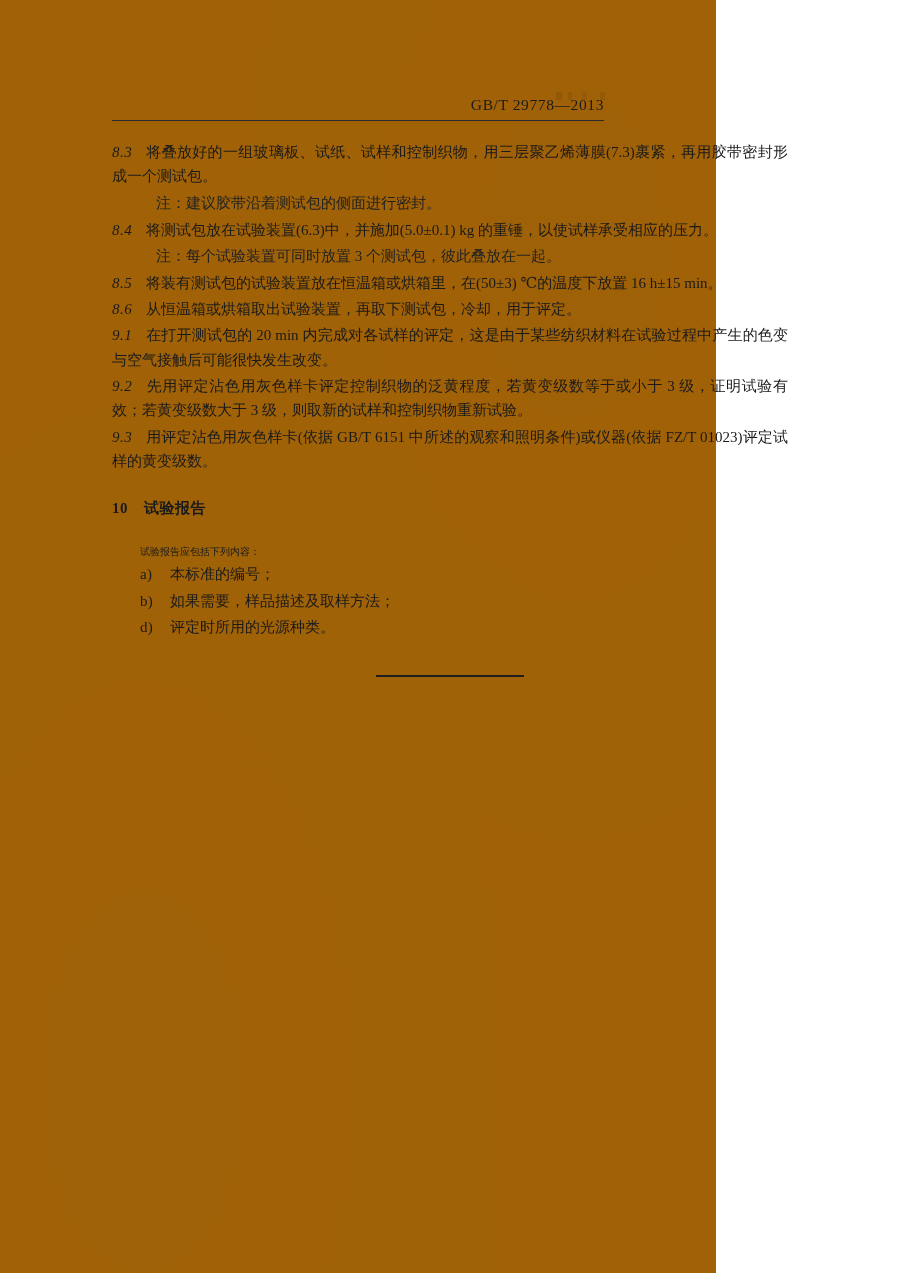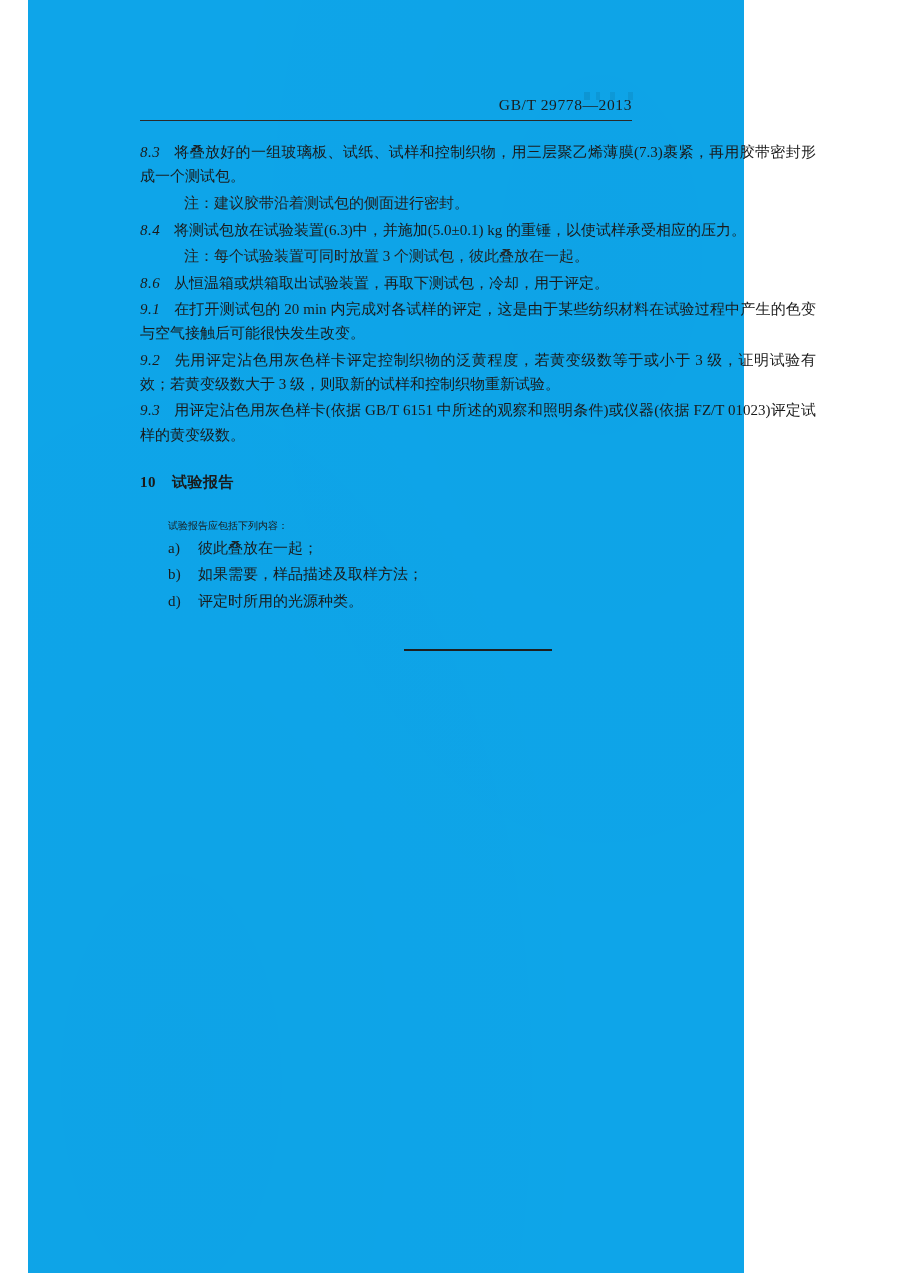--- a/index.html
+++ b/index.html
@@ -13,22 +13,21 @@
     font-family: "Liberation Serif", "DejaVu Serif", serif;
     color: #1a1a1a;
     position: relative;
     overflow: hidden;
   }
   .page {
     position: absolute;
     left: 0; top: 0;
     width: 716px;
     height: 1273px;
-    background: #0ea5e9;
-    margin-left: 28px;
+    background: #a16207;
   }
   
   .page::before {
     content: "";
     position: absolute;
     inset: 0;
     background:
       radial-gradient(ellipse at 20% 85%, rgba(0,0,0,0.012), rgba(0,0,0,0) 60%),
       radial-gradient(ellipse at 80% 20%, rgba(0,0,0,0.010), rgba(0,0,0,0) 55%);
     pointer-events: none;
@@ -150,20 +149,23 @@
     <p class="clause">
       <span class="num">8.3</span><span class="body">将叠放好的一组玻璃板、试纸、试样和控制织物，用三层聚乙烯薄膜(7.3)裹紧，再用胶带密封形成一个测试包。</span>
     </p>
     <p class="note">注：建议胶带沿着测试包的侧面进行密封。</p>
 
     <p class="clause">
       <span class="num">8.4</span><span class="body">将测试包放在试验装置(6.3)中，并施加(5.0±0.1) kg 的重锤，以使试样承受相应的压力。</span>
     </p>
     <p class="note">注：每个试验装置可同时放置 3 个测试包，彼此叠放在一起。</p>
 
+    <p class="clause">
+      <span class="num">8.5</span><span class="body">将装有测试包的试验装置放在恒温箱或烘箱里，在(50±3) ℃的温度下放置 16 h±15 min。</span>
+    </p>
 
     <p class="clause">
       <span class="num">8.6</span><span class="body">从恒温箱或烘箱取出试验装置，再取下测试包，冷却，用于评定。</span>
     </p>
 
 
     <p class="clause">
       <span class="num">9.1</span><span class="body">在打开测试包的 20 min 内完成对各试样的评定，这是由于某些纺织材料在试验过程中产生的色变与空气接触后可能很快发生改变。</span>
     </p>
 
@@ -177,21 +179,21 @@
 
     <p class="section-head">
       <span class="s-num">10</span><span>试验报告</span>
     </p>
 
     <div class="spacer-sm"></div>
 
     <p class="list-lead">试验报告应包括下列内容：</p>
 
     <p class="list-item">
-      <span class="lbl">a)</span><span>彼此叠放在一起；</span>
+      <span class="lbl">a)</span><span>本标准的编号；</span>
     </p>
     <p class="list-item">
       <span class="lbl">b)</span><span>如果需要，样品描述及取样方法；</span>
     </p>
     <p class="list-item">
       <span class="lbl">d)</span><span>评定时所用的光源种类。</span>
     </p>
 
     <div class="end-rule"></div>
 

